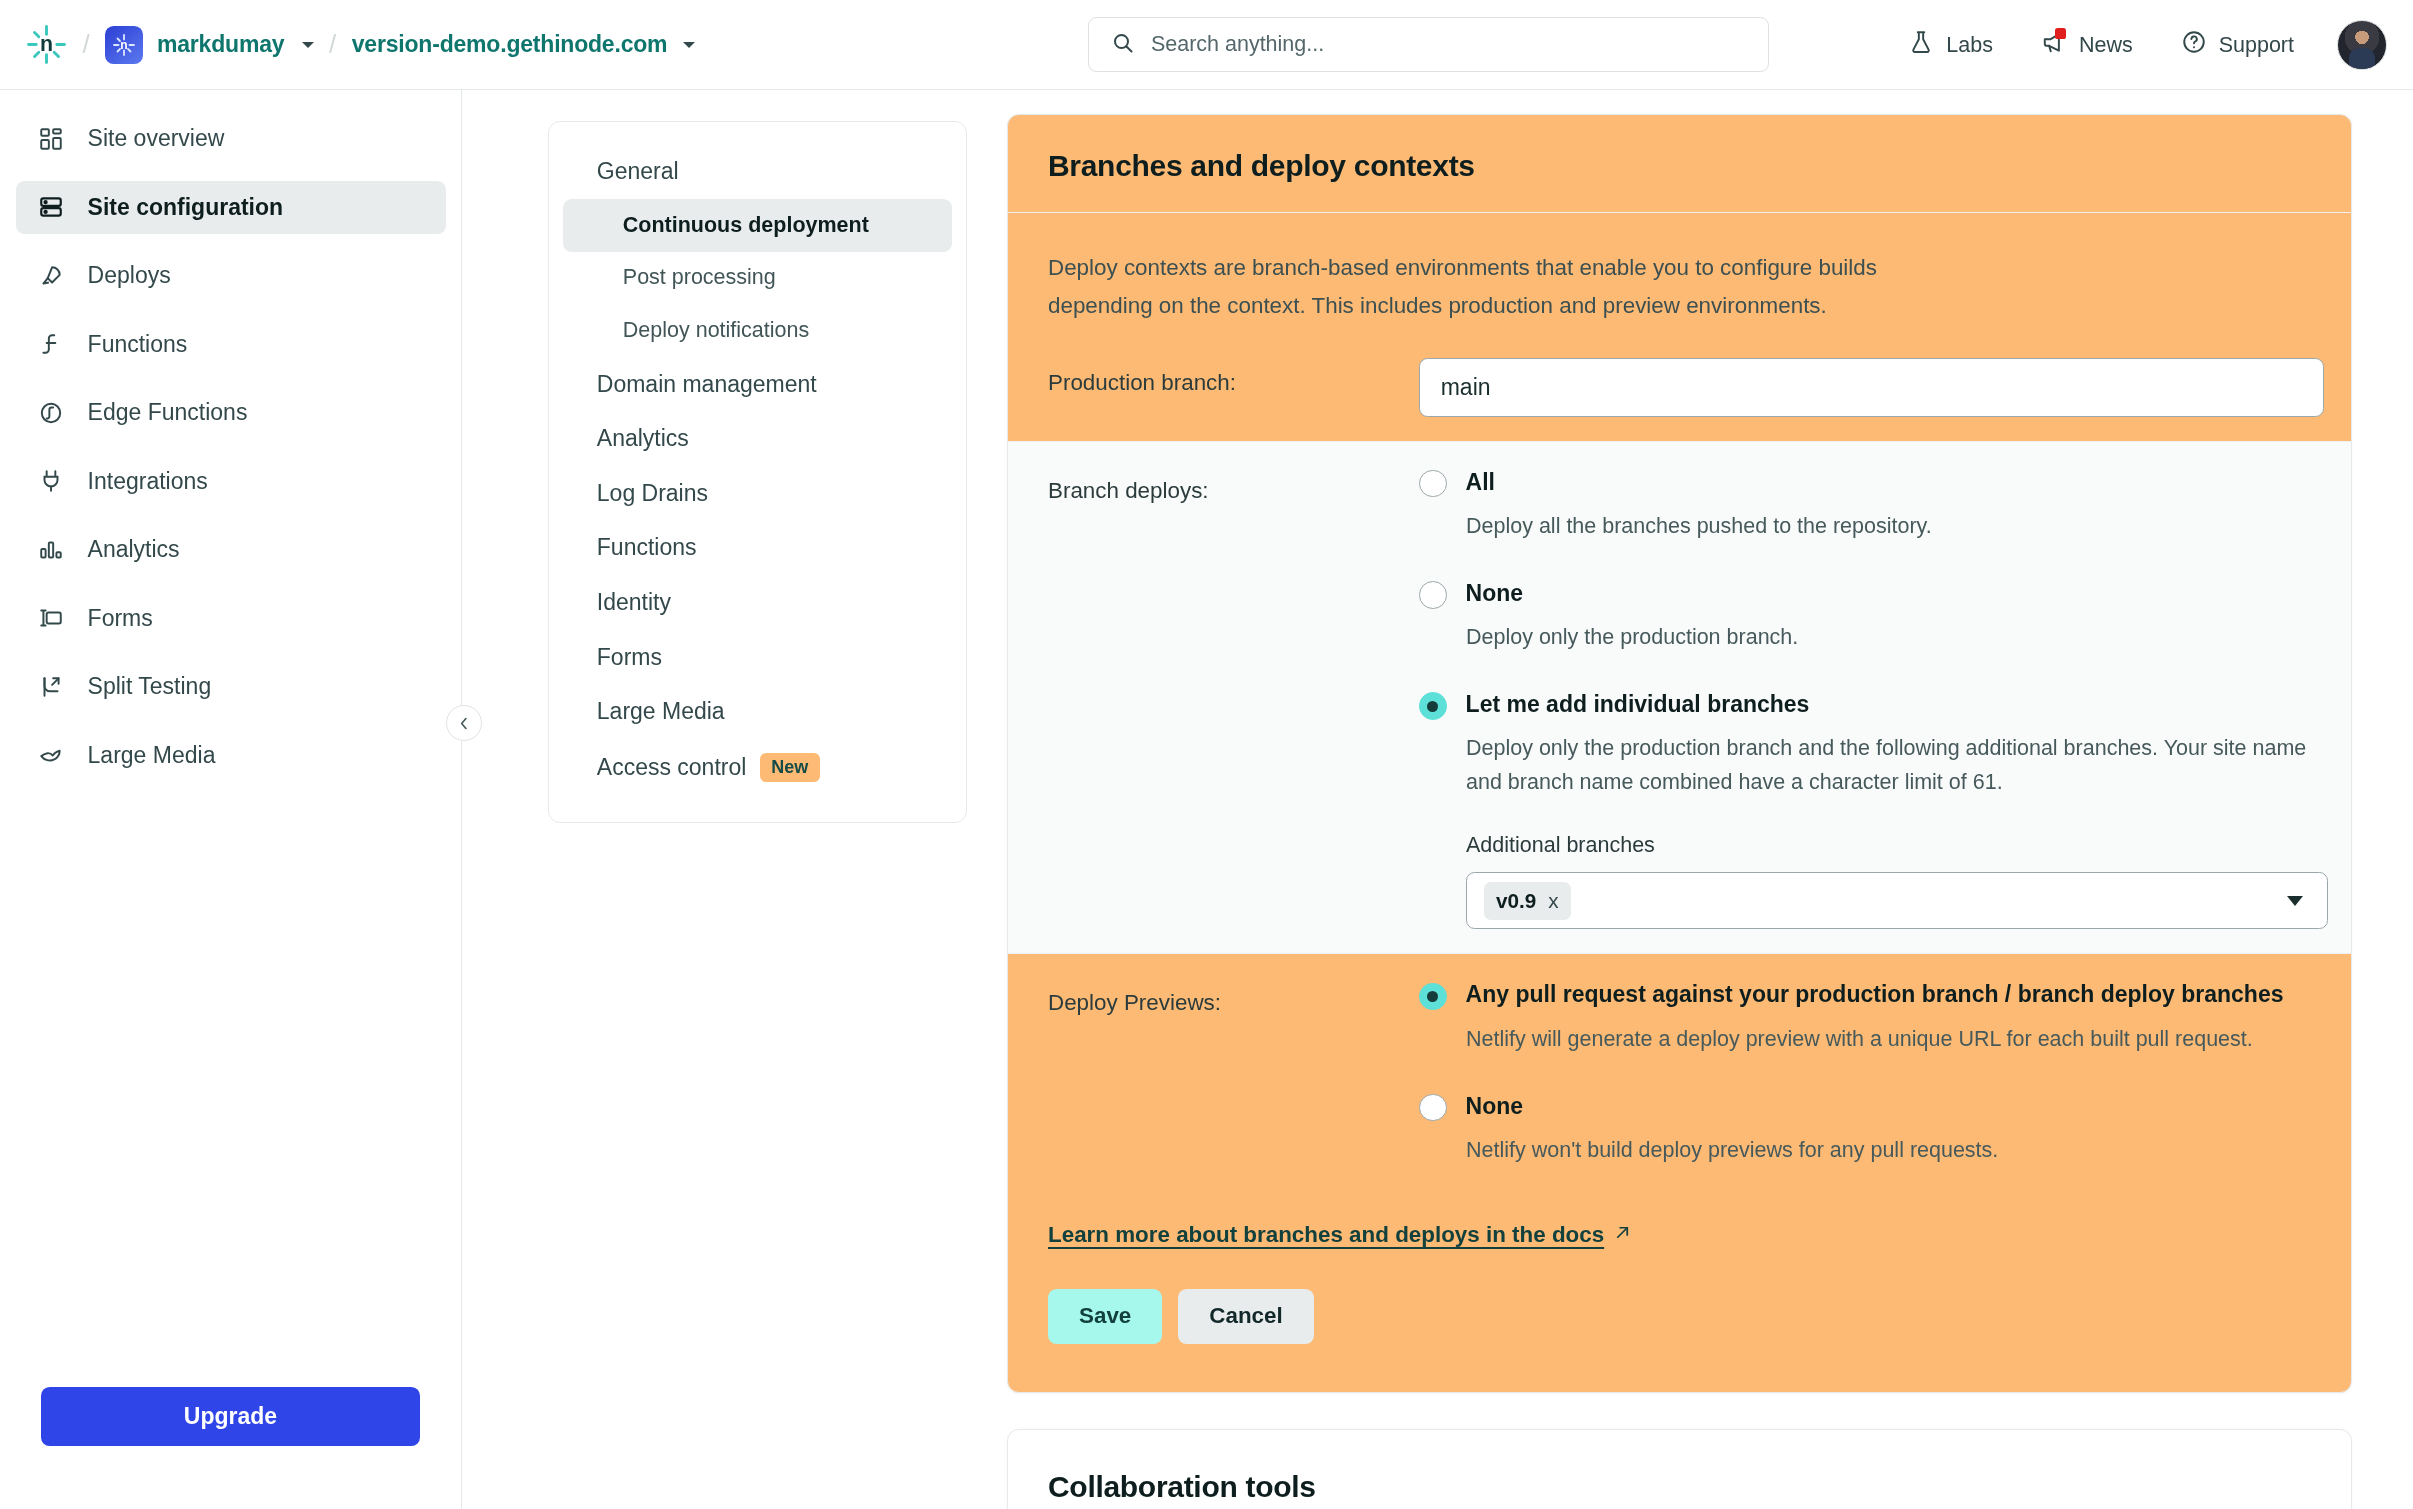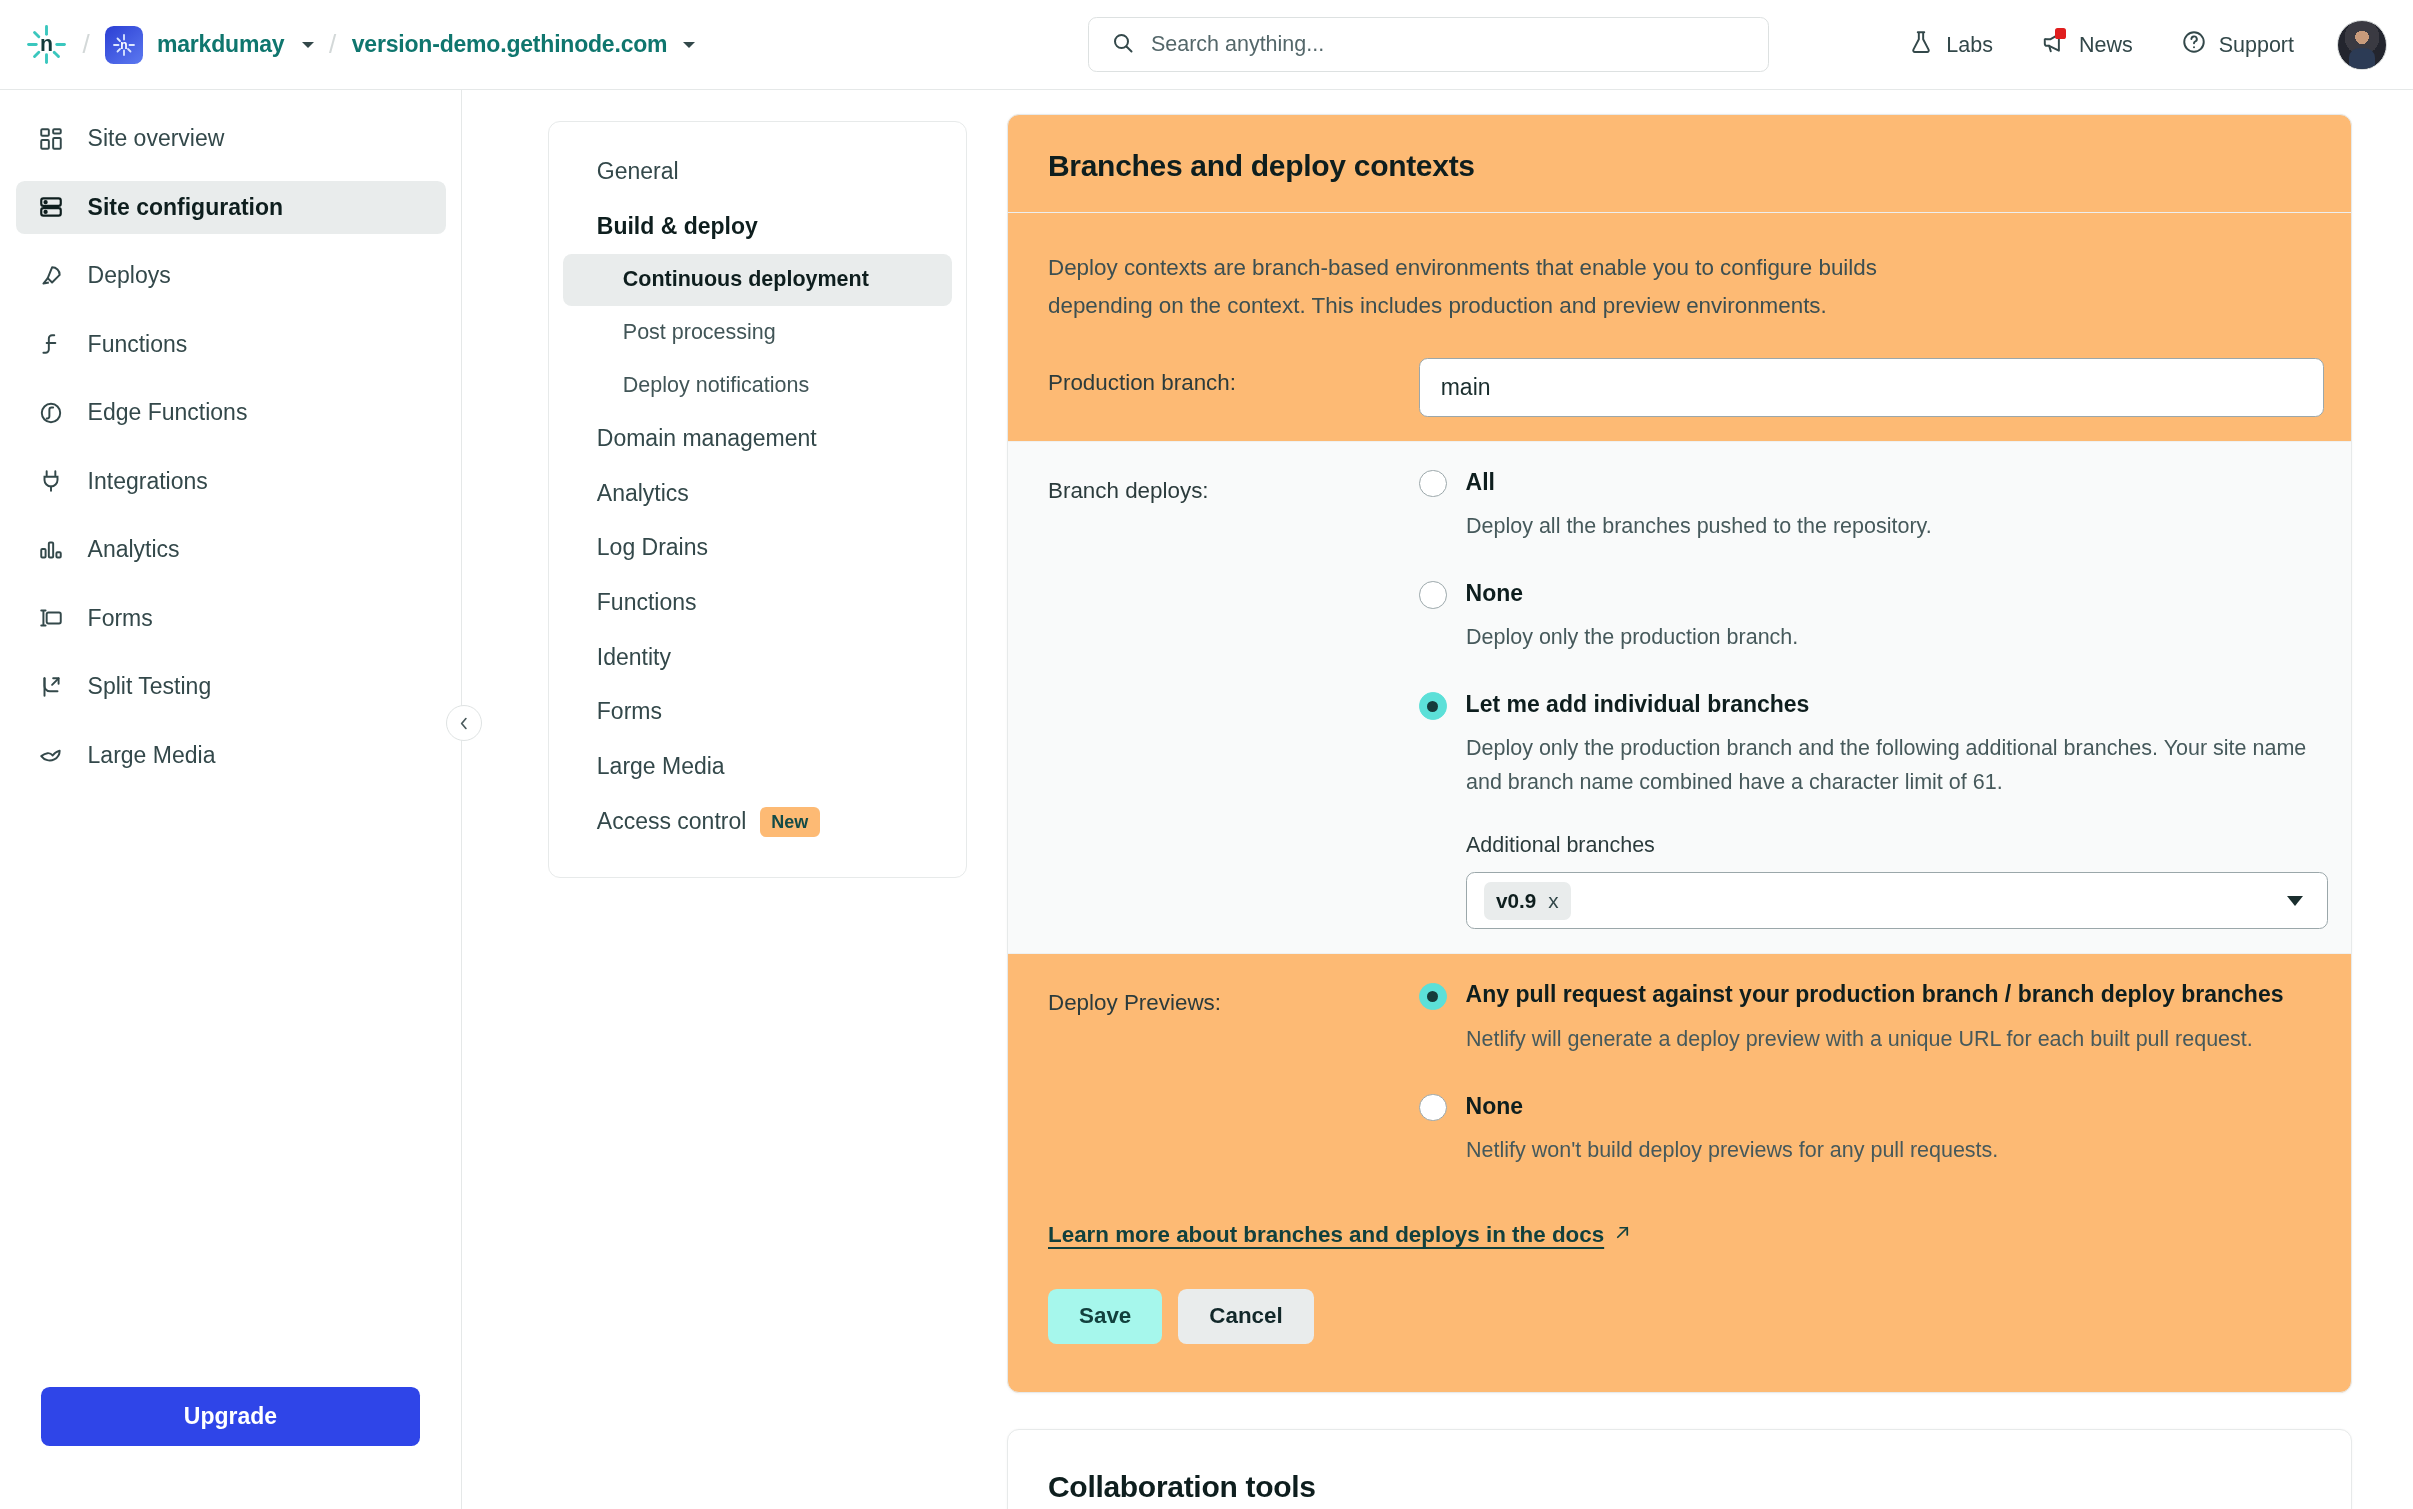--- a/index.html
+++ b/index.html
@@ -436,21 +436,20 @@
 </div>
 
 <div class="collapse-toggle">
   <svg width="17" height="17" viewBox="0 0 24 24" fill="none" stroke="#4A5A5C" stroke-width="2.4" stroke-linecap="round" stroke-linejoin="round">
     <polyline points="14,5 8,12 14,19"></polyline>
   </svg>
 </div>
 
 <div class="subnav">
   <div class="subnav-item">General</div>
-  <div class="subnav-item bold">Build &amp; deploy</div>
   <div class="subnav-item subnav-sub active">Continuous deployment</div>
   <div class="subnav-item subnav-sub">Post processing</div>
   <div class="subnav-item subnav-sub">Deploy notifications</div>
   <div class="subnav-item">Domain management</div>
   <div class="subnav-item">Analytics</div>
   <div class="subnav-item">Log Drains</div>
   <div class="subnav-item">Functions</div>
   <div class="subnav-item">Identity</div>
   <div class="subnav-item">Forms</div>
   <div class="subnav-item">Large Media</div>

